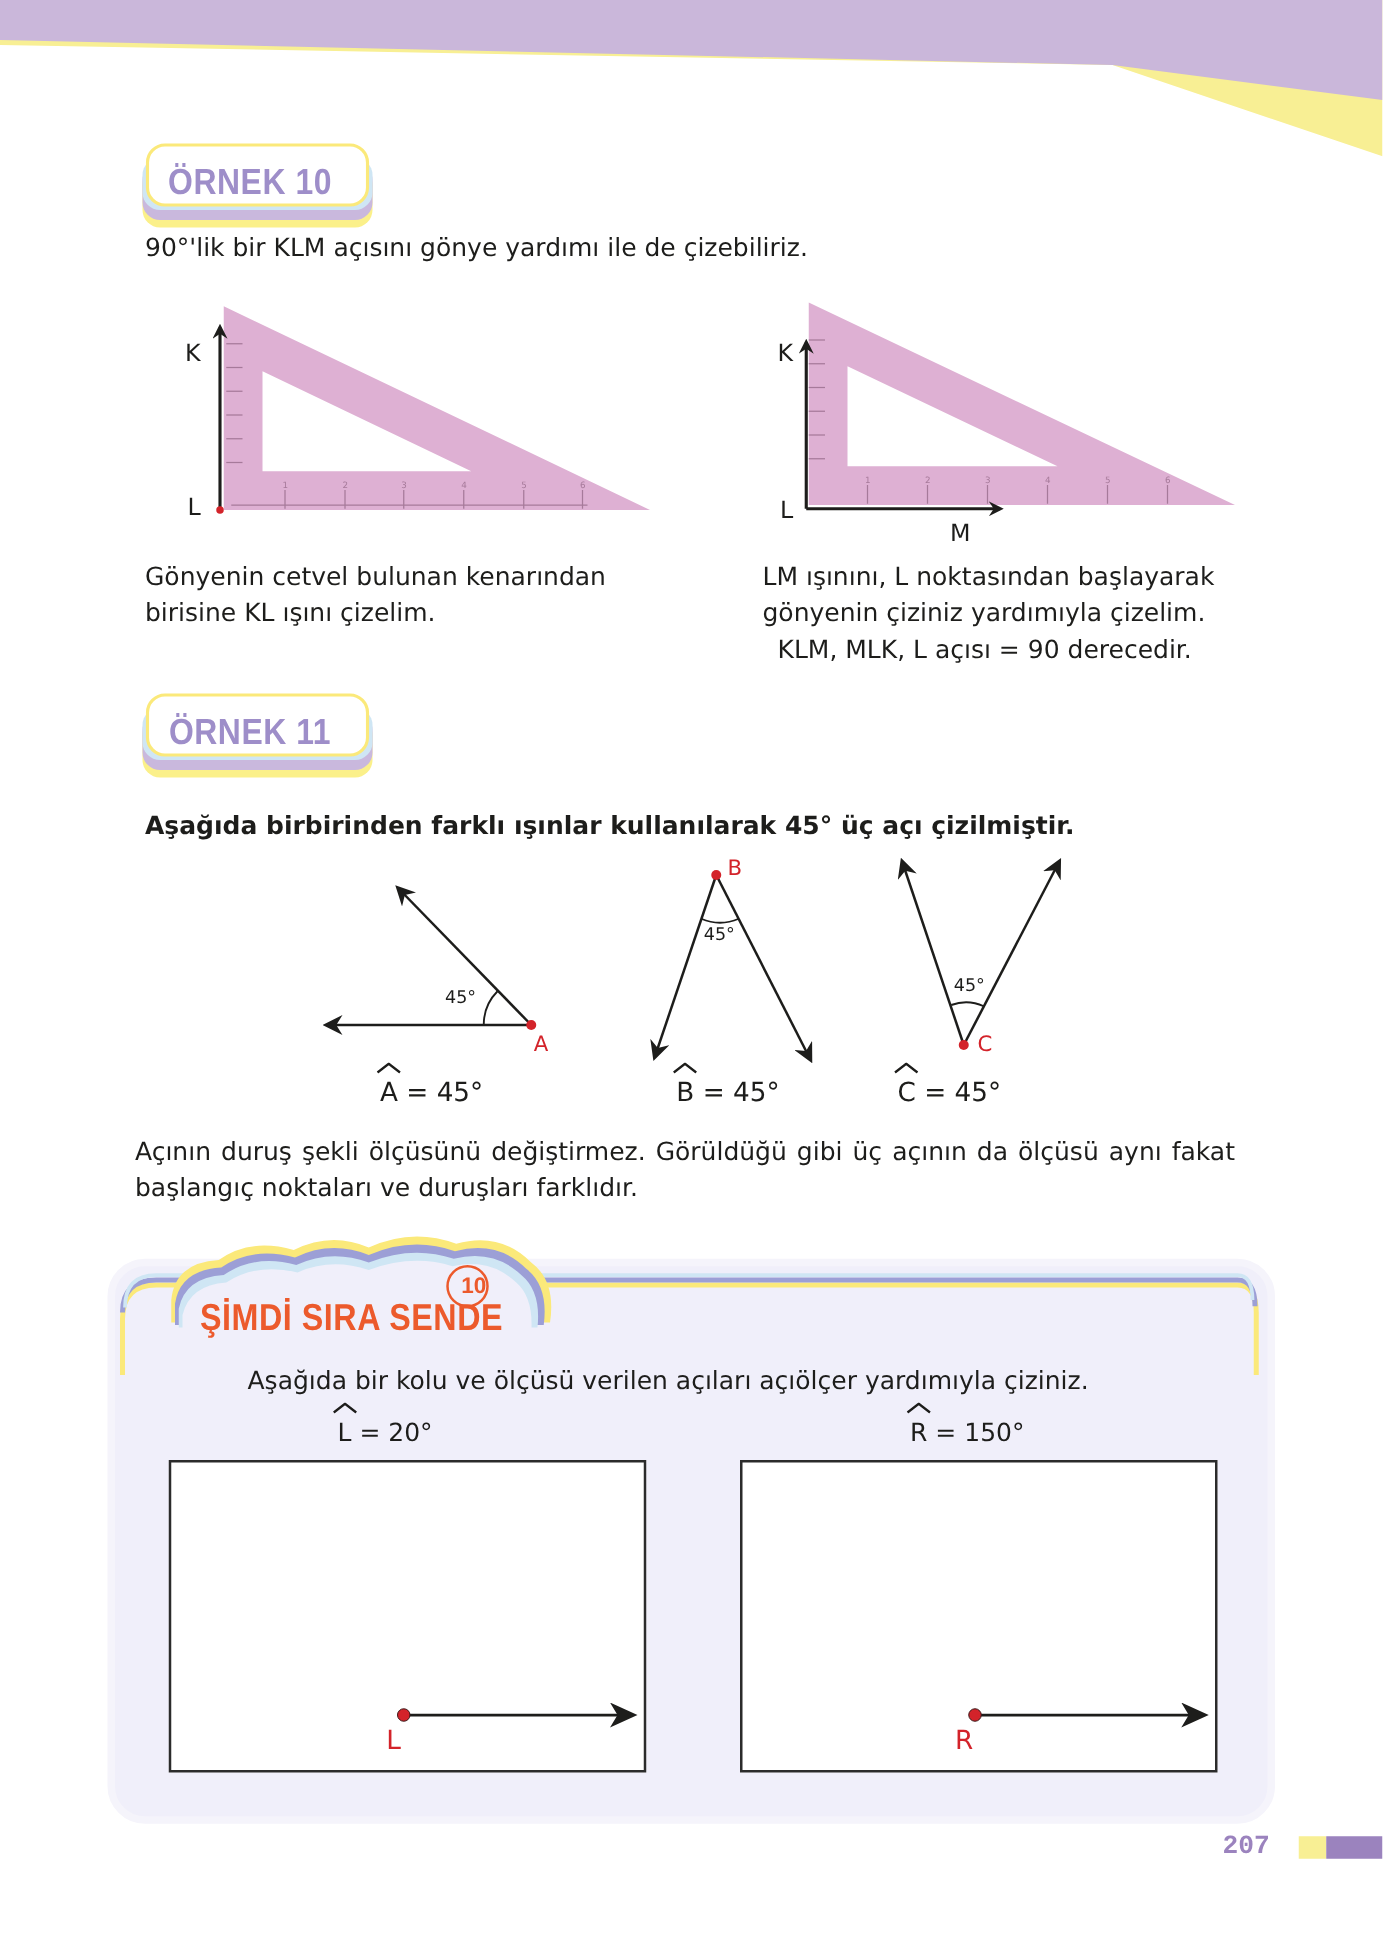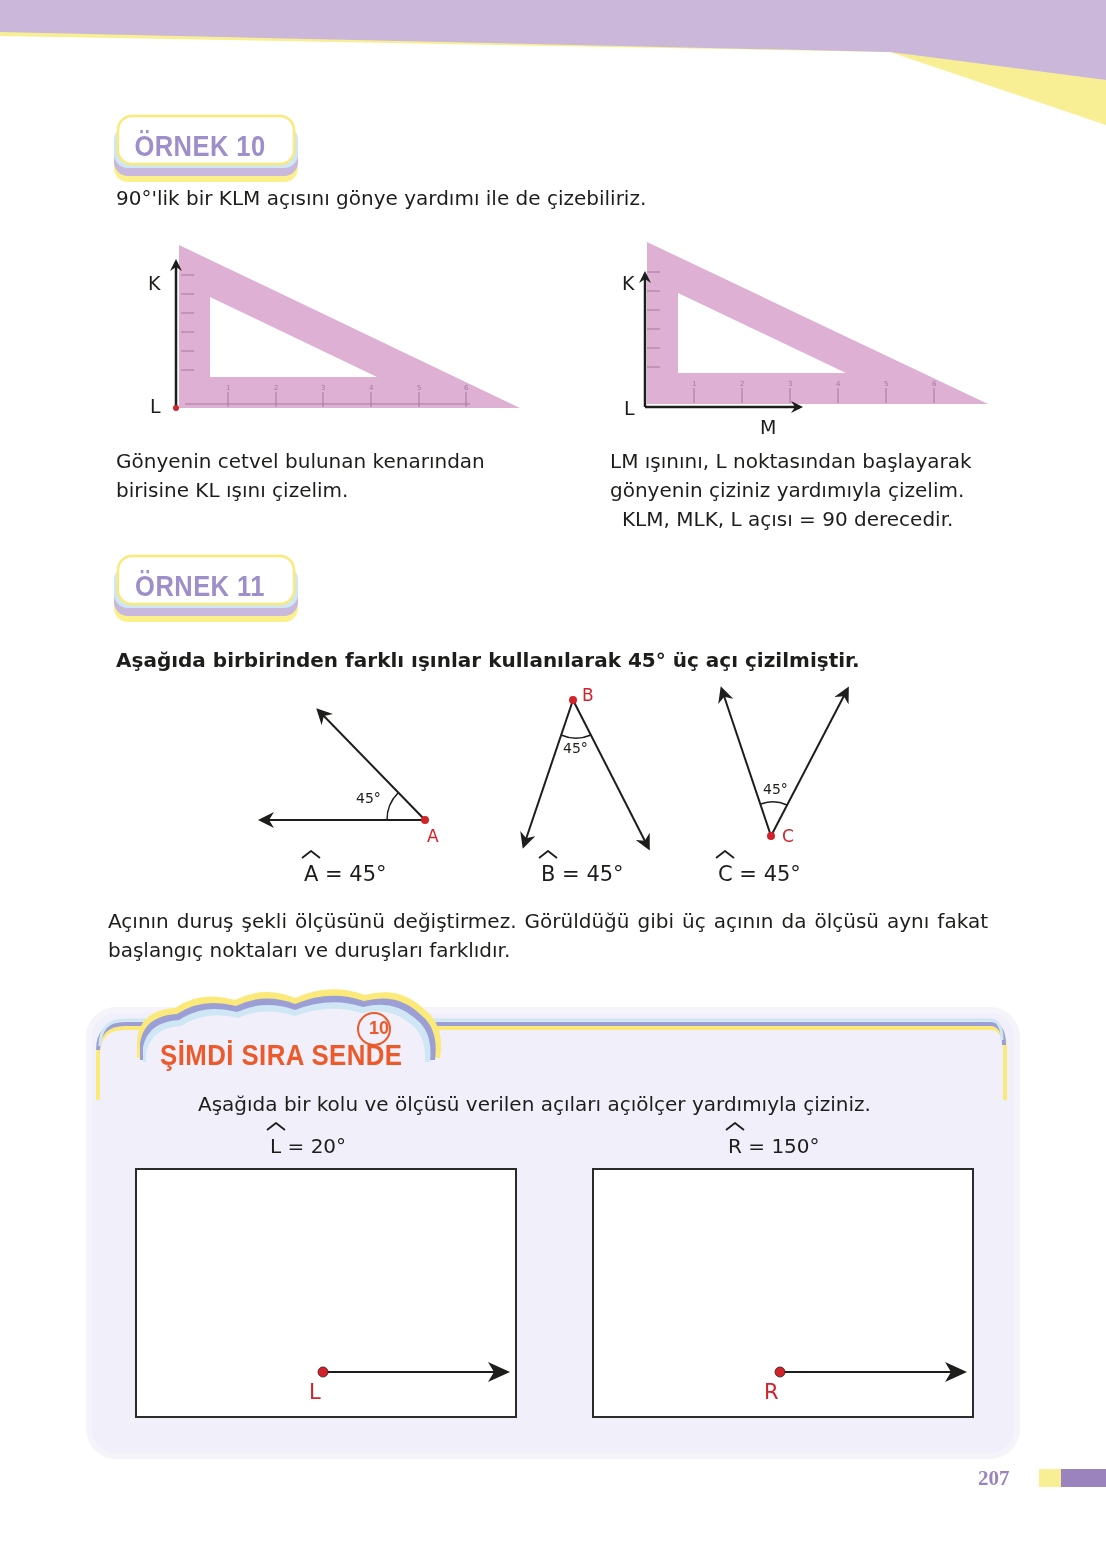--- a/index.html
+++ b/index.html
@@ -37,21 +37,21 @@
     position: absolute; left: 160px; top: 1038px; font-family: "Liberation Sans", sans-serif;
     font-weight: bold; font-size: 30px; color: #ec5a2c; letter-spacing: 0.5px;
     transform: scaleX(0.86); transform-origin: left center; white-space: nowrap;
   }
   .circ-num {
     position: absolute; left: 357px; top: 1012px; width: 34px; height: 34px; border-radius: 50%;
     border: 2.5px solid #ec5a2c; color: #ec5a2c; font-weight: bold; font-size: 18px;
     text-align: right; line-height: 29px; font-family: "Liberation Sans", sans-serif; background: transparent;
   }
   .page-num {
-    position: absolute; left: 978px; top: 1466px; font-family: Liberation Serif, serif;
+    position: absolute; left: 978px; top: 1466px; font-family: Liberation Mono, monospace;
     font-weight: bold; font-size: 21px; color: #9b83be;
   }
 </style>
 </head>
 <body>
 
 <svg class="header-band" width="1106" height="130" viewBox="0 0 1106 130">
   <polygon points="0,0 1106,0 1106,125 890,52 0,36" fill="#f8ef94"></polygon>
   <polygon points="0,0 1106,0 1106,80 890,52 0,32" fill="#cab7da"></polygon>
 </svg>

